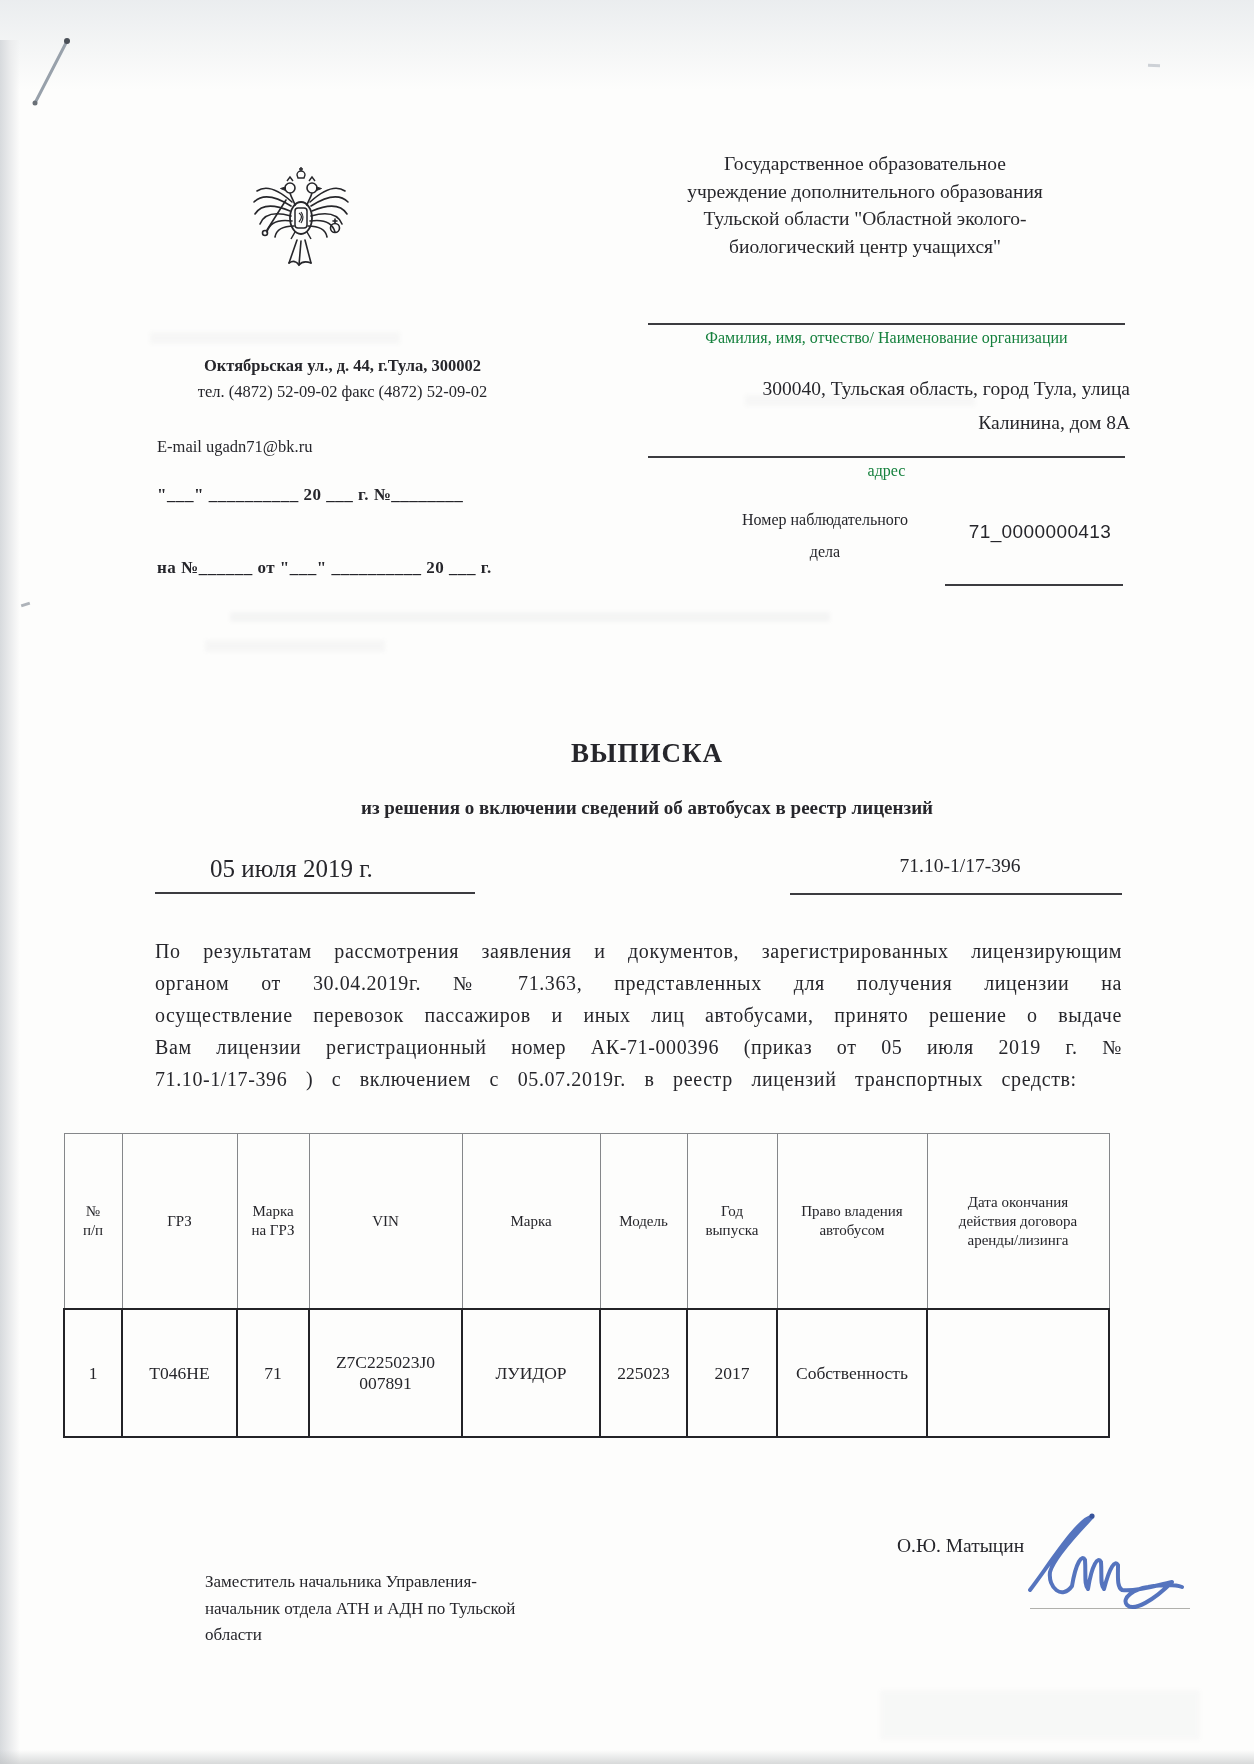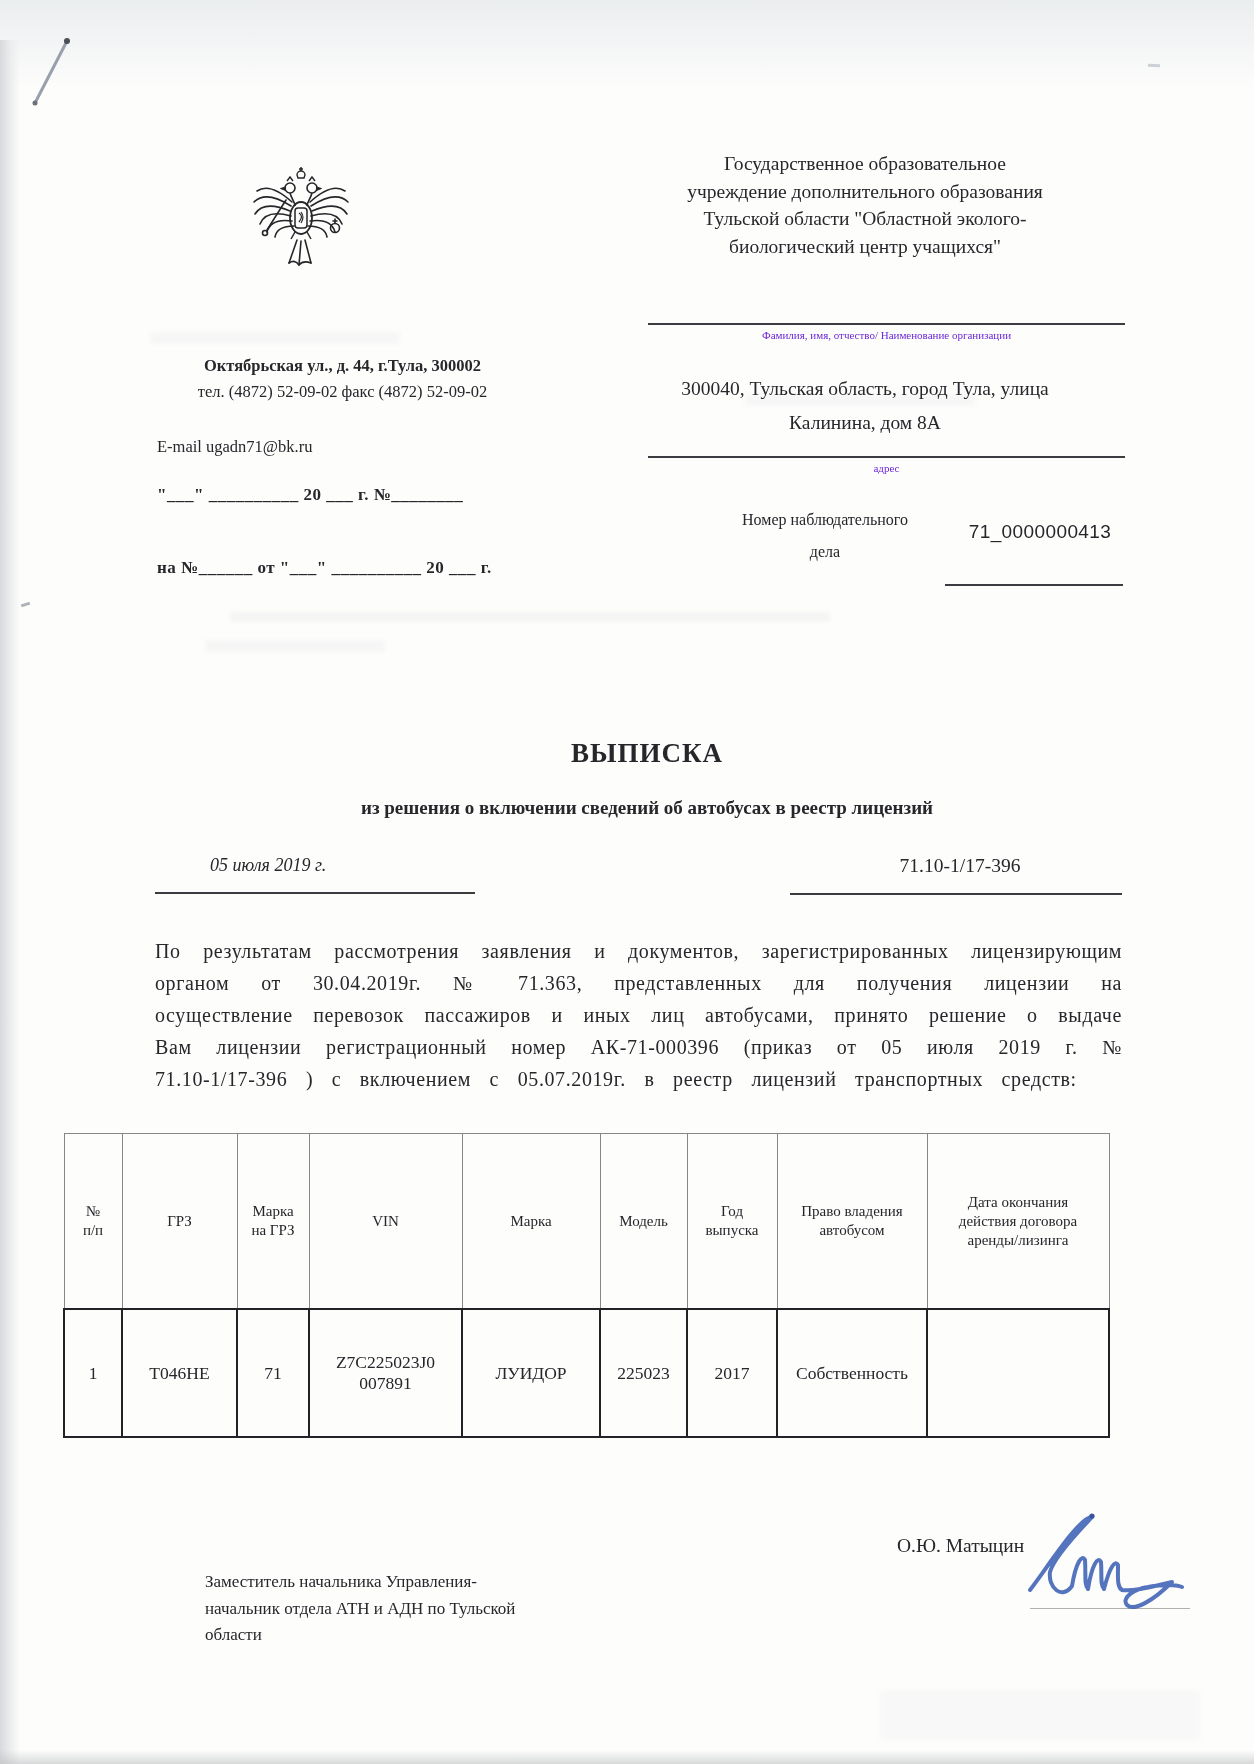--- a/index.html
+++ b/index.html
@@ -6,21 +6,21 @@
   .page{
     position:relative;width:1254px;height:1764px;overflow:hidden;
     background:#fdfdfc;color:#26262b;
     font-family:"Liberation Serif","DejaVu Serif",serif;
   }
   .abs{position:absolute;}
   .c{text-align:center;}
   .b{font-weight:bold;}
   .ml{white-space:pre-line;}
   .rule{position:absolute;border-top:2px solid #3c3c40;height:0;}
-  .caption{font-size:11px;color:#6d28d9;}
+  .caption{font-size:16px;color:#15803d;}
   
   .edge-left{left:0;top:40px;bottom:0;width:20px;
     background:linear-gradient(to right,#d7dadd,#ecedee 55%,rgba(255,255,255,0));}
   .edge-top{left:0;top:0;width:100%;height:90px;
     background:linear-gradient(to bottom,rgba(222,226,230,.6),rgba(255,255,255,0));}
   .edge-bottom{left:0;bottom:0;width:100%;height:14px;
     background:linear-gradient(to top,rgba(185,188,190,.55),rgba(255,255,255,0));}
   .ghost{position:absolute;background:#878b92;filter:blur(2px);}
   
   table.veh{border-collapse:collapse;table-layout:fixed;width:1045px;}
@@ -114,39 +114,39 @@
 
   <div class="abs c ml" style="left:600px;top:150px;width:530px;font-size:19.5px;line-height:27.5px;">Государственное образовательное
 учреждение дополнительного образования
 Тульской области "Областной эколого-
 биологический центр учащихся"</div>
 
   <div class="rule" style="left:648px;top:323px;width:477px;"></div>
 
   <div class="abs c caption" style="left:648px;top:329px;width:477px;">Фамилия, имя, отчество/ Наименование организации</div>
 
-  <div class="abs c ml" style="left:600px;top:372px;width:530px;font-size:19.5px;line-height:34px;">300040, Тульская область, город Тула, улица
+  <div class="abs c ml" style="left:600px;top:372px;width:530px;font-size:19.5px;line-height:34px;text-align:right;">300040, Тульская область, город Тула, улица
 Калинина, дом 8А</div>
 
   <div class="rule" style="left:648px;top:456px;width:477px;"></div>
 
   <div class="abs c caption" style="left:648px;top:462px;width:477px;">адрес</div>
 
   <div class="abs c ml" style="left:630px;top:504px;width:390px;font-size:16px;line-height:32px;">Номер наблюдательного
 дела</div>
 
   <div class="abs c sans" style="left:950px;top:521px;width:180px;font-size:19px;letter-spacing:.4px;">71_0000000413</div>
 
   <div class="rule" style="left:945px;top:584px;width:178px;"></div>
 
   <div class="abs c b" style="left:30px;top:738px;width:1234px;font-size:27px;letter-spacing:1px;">ВЫПИСКА</div>
 
   <div class="abs c b" style="left:30px;top:797px;width:1234px;font-size:19px;">из решения о включении сведений об автобусах в реестр лицензий</div>
 
-  <div class="abs" style="left:210px;top:855px;font-size:18px;font-style:italic;">05 июля 2019 г.</div>
+  <div class="abs" style="left:210px;top:855px;font-size:25px;">05 июля 2019 г.</div>
   <div class="rule" style="left:155px;top:892px;width:320px;"></div>
 
   <div class="abs c" style="left:810px;top:855px;width:300px;font-size:19.5px;">71.10-1/17-396</div>
   <div class="rule" style="left:790px;top:893px;width:332px;"></div>
 
   <div class="abs partext" style="left:155px;top:935px;width:967px;">По результатам рассмотрения заявления и документов, зарегистрированных лицензирующим органом от 30.04.2019г. № 71.363, представленных для получения лицензии на осуществление перевозок пассажиров и иных лиц автобусами, принято решение о выдаче Вам лицензии регистрационный номер АК-71-000396 (приказ от 05 июля 2019 г. № 71.10-1/17-396 ) с включением с 05.07.2019г. в реестр лицензий транспортных средств:</div>
 
   <table class="veh abs" style="left:63px;top:1133px;">
     <colgroup>
       <col style="width:58px;">

